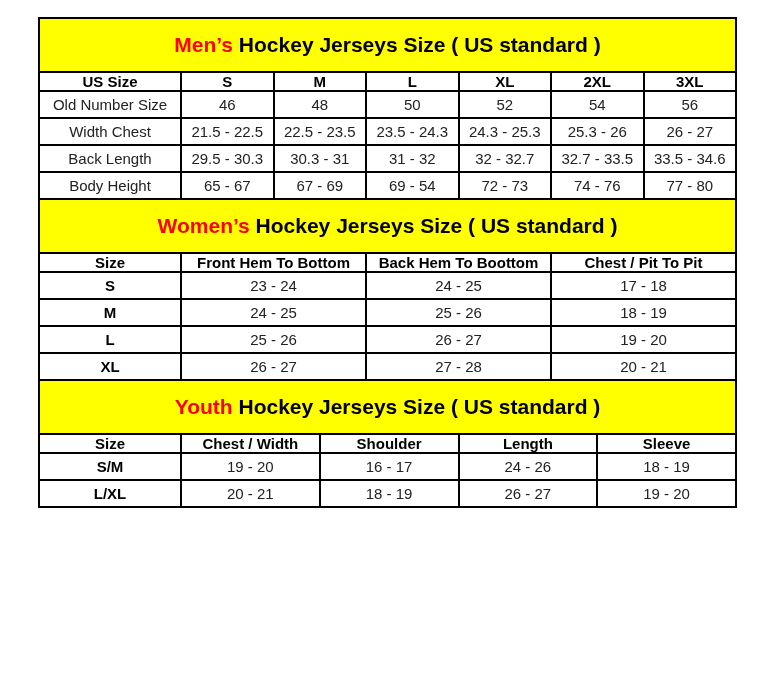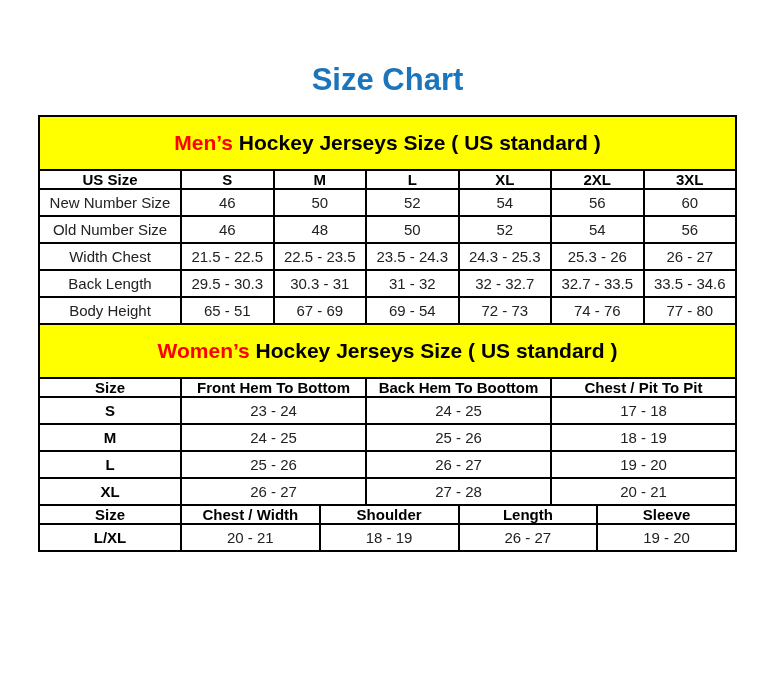--- a/index.html
+++ b/index.html
@@ -70,21 +70,20 @@
     text-underline-offset: 3px;
     text-decoration-skip-ink: none;
     text-align: right;
   }
 </style>
 </head>
 <body>
 
 <main>
 
-  <div class="page-title">Size Chart</div>
 
   <section class="tables-wrap">
 
     <table>
       <colgroup>
         <col class="c-label">
           <col>
           <col>
           <col>
           <col>
@@ -100,29 +99,20 @@
           <th class="colhead">S</th>
           <th class="colhead">M</th>
           <th class="colhead">L</th>
           <th class="colhead">XL</th>
           <th class="colhead">2XL</th>
           <th class="colhead">3XL</th>
         </tr>
       </thead>
       <tbody>
           <tr>
-            <td>New Number Size</td>
-            <td>46</td>
-            <td>50</td>
-            <td>52</td>
-            <td>54</td>
-            <td>56</td>
-            <td>60</td>
-          </tr>
-          <tr>
             <td>Old Number Size</td>
             <td>46</td>
             <td>48</td>
             <td>50</td>
             <td>52</td>
             <td>54</td>
             <td>56</td>
           </tr>
           <tr>
             <td>Width Chest</td>
@@ -137,21 +127,21 @@
             <td>Back Length</td>
             <td>29.5 - 30.3</td>
             <td>30.3 - 31</td>
             <td>31 - 32</td>
             <td>32 - 32.7</td>
             <td>32.7 - 33.5</td>
             <td>33.5 - 34.6</td>
           </tr>
           <tr>
             <td>Body Height</td>
-            <td>65 - 51</td>
+            <td>65 - 67</td>
             <td>67 - 69</td>
             <td>69 - 54</td>
             <td>72 - 73</td>
             <td>74 - 76</td>
             <td>77 - 80</td>
           </tr>
         </tbody>
     </table>
 
     <table>
@@ -203,29 +193,39 @@
     <table>
       <colgroup>
         <col class="c-label">
           <col>
           <col>
           <col>
           <col>
       </colgroup>
       <thead>
         <tr>
+          <th class="band" colspan="5"><span class="accent">Youth</span><span> Hockey Jerseys Size ( US standard )</span></th>
+        </tr>
+        <tr>
           <th class="colhead">Size</th>
           <th class="colhead">Chest / Width</th>
           <th class="colhead">Shoulder</th>
           <th class="colhead">Length</th>
           <th class="colhead">Sleeve</th>
         </tr>
       </thead>
       <tbody class="bold-labels">
           <tr>
+            <td>S/M</td>
+            <td>19 - 20</td>
+            <td>16 - 17</td>
+            <td>24 - 26</td>
+            <td>18 - 19</td>
+          </tr>
+          <tr>
             <td>L/XL</td>
             <td>20 - 21</td>
             <td>18 - 19</td>
             <td>26 - 27</td>
             <td>19 - 20</td>
           </tr>
         </tbody>
     </table>
 
   </section>

